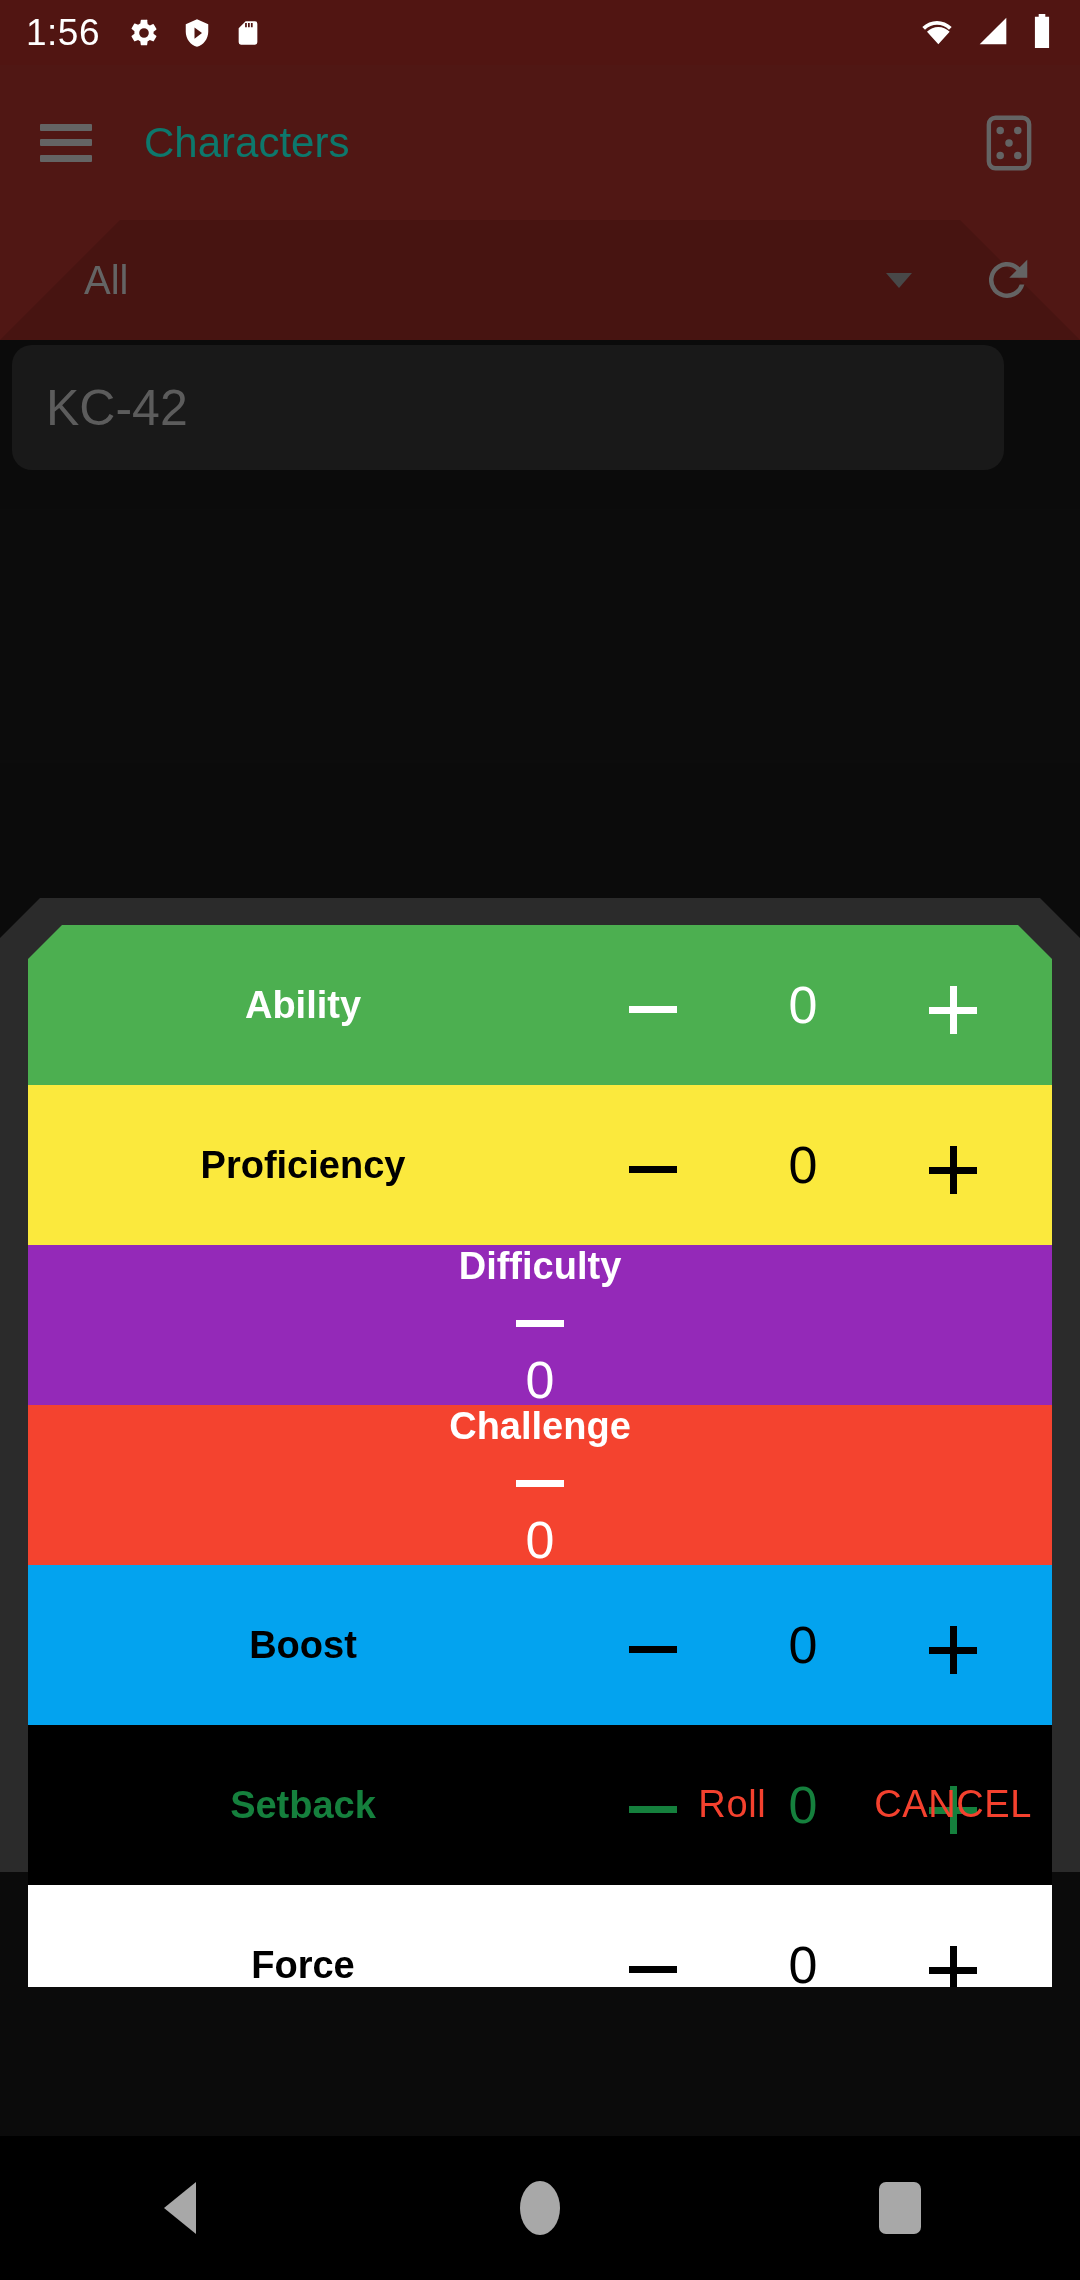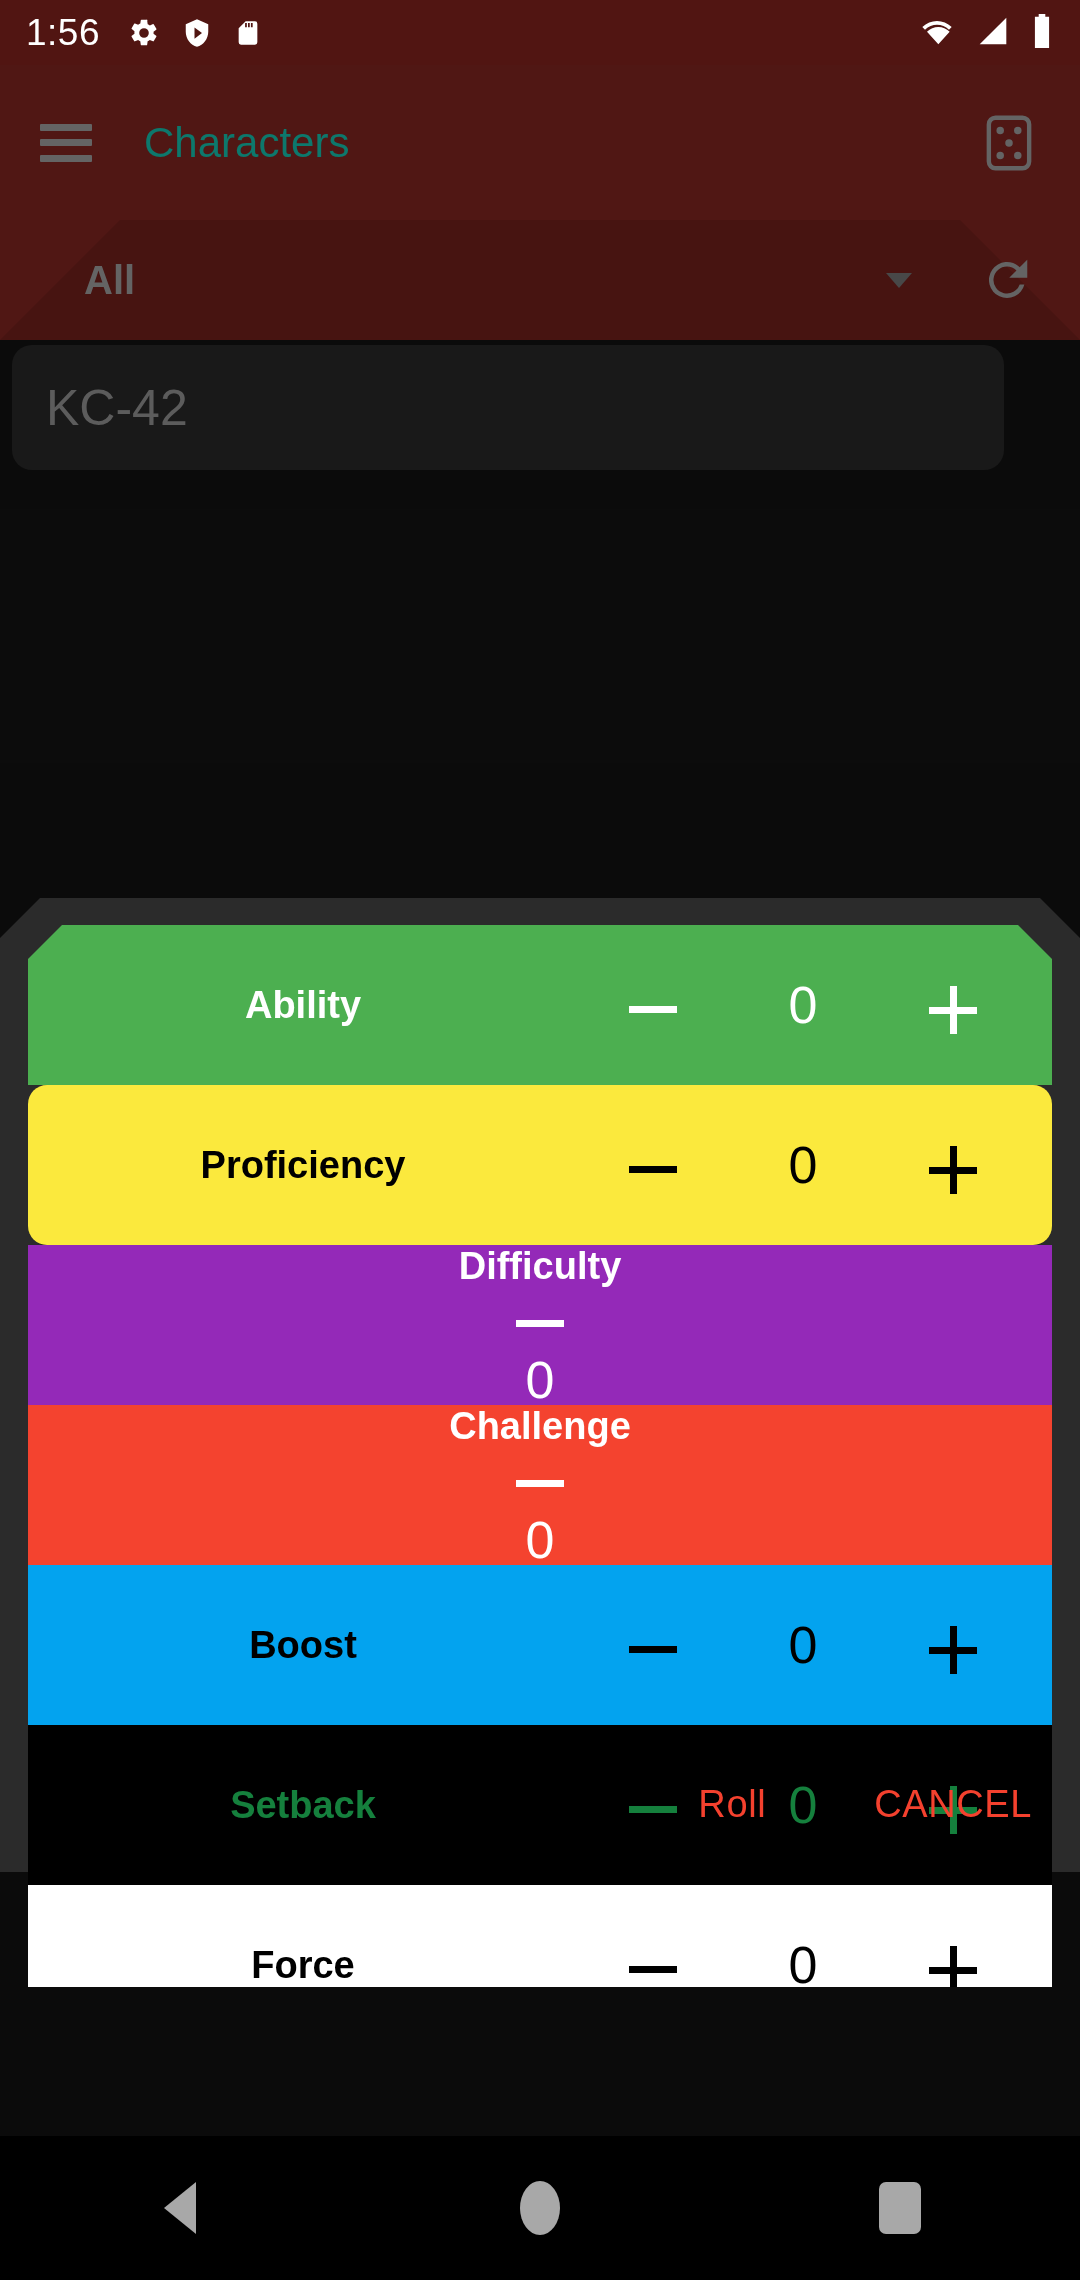--- a/index.html
+++ b/index.html
@@ -69,21 +69,21 @@
     position:absolute; top:0; left:0;
     width:1080px; height:120px;
     background:#6d1f1b;
     clip-path: polygon(120px 0, 960px 0, 1080px 120px, 0 120px);
   }
   #filter-content {
     position:absolute; inset:0;
     display:flex; align-items:center;
     padding:0 40px;
   }
-  #filter-value { color:#9a9a9a; font-size:40px; margin-left:44px;font-weight:bold; }
+  #filter-value { color:#9a9a9a; font-size:40px; margin-left:44px; }
   #filter-caret {
     margin-left:auto;
     width:0; height:0;
     border-left:13px solid transparent;
     border-right:13px solid transparent;
     border-top:15px solid #6f6f6f;
     cursor:pointer;
   }
   #refresh-button {
     margin-left:68px; margin-right:6px;
@@ -299,21 +299,21 @@
   <div id="scrim"></div>
 
   <div id="dice-dialog">
     <div id="dice-scroll">
         <div class="die-row first" style="background: rgb(76, 175, 80); color: rgb(255, 255, 255);">
           <div class="die-label">Ability</div>
           <div class="die-minus"><span class="bar"></span></div>
           <div class="die-value">0</div>
           <div class="die-plus"><span class="pl"></span></div>
         </div>
-        <div class="die-row" style="background: rgb(251, 233, 61); color: rgb(0, 0, 0); border-radius: 19px;">
+        <div class="die-row" style="background: rgb(251, 233, 61); color: rgb(0, 0, 0);">
           <div class="die-label">Proficiency</div>
           <div class="die-minus"><span class="bar"></span></div>
           <div class="die-value">0</div>
           <div class="die-plus"><span class="pl"></span></div>
         </div>
         <div class="die-row" style="background: rgb(148, 41, 184); color: rgb(255, 255, 255); flex-direction: column;">
           <div class="die-label">Difficulty</div>
           <div class="die-minus"><span class="bar"></span></div>
           <div class="die-value">0</div>
           <div class="die-plus"><span class="pl"></span></div>

